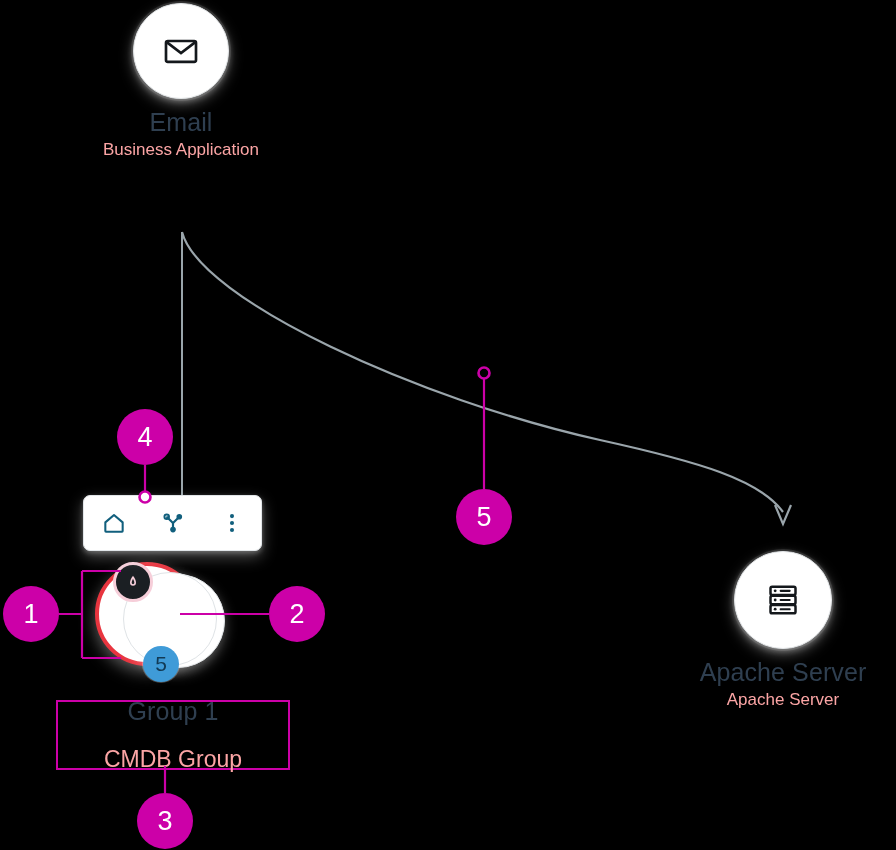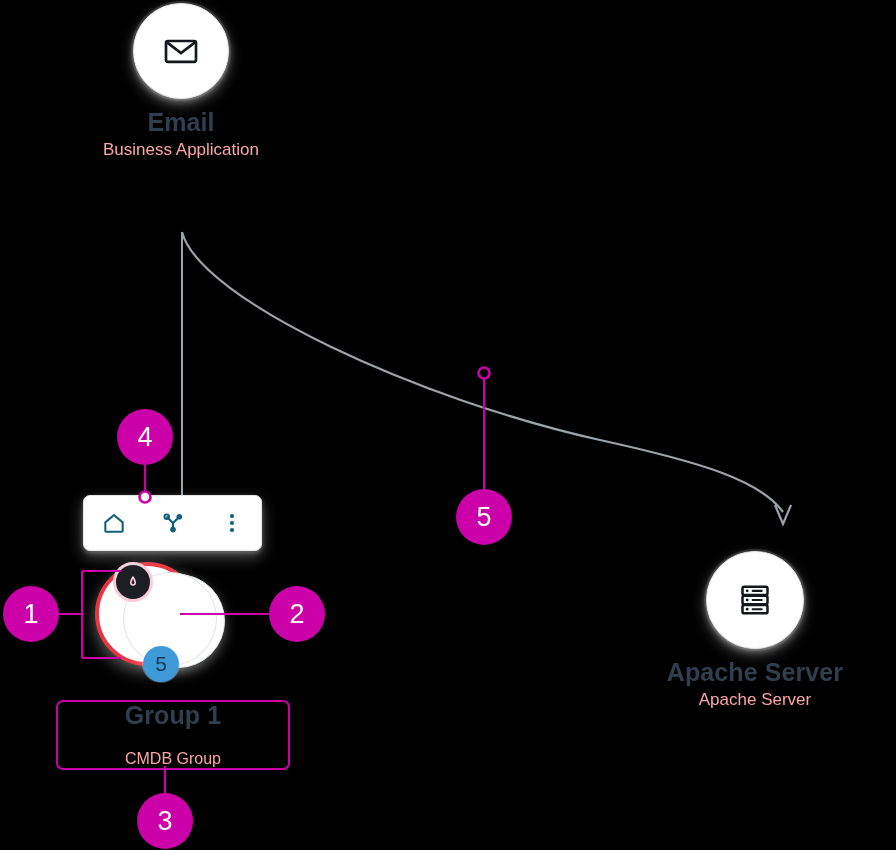--- a/index.html
+++ b/index.html
@@ -25,34 +25,34 @@
     position:relative;width:96px;height:96px;border-radius:50%;
     background:#ffffff;
     display:flex;align-items:center;justify-content:center;
     box-shadow:0 5px 14px rgba(255,255,255,.34),
                0 2px 6px rgba(255,255,255,.30),
                0 0 0 2px rgba(255,255,255,.10);
     border:1px solid #e3e6e8;
   }
   .ci-circle svg{display:block;}
   .ci-title{
-    margin-top:10px;font-size:25px;font-weight:700;color:#2f3f50;
+    margin-top:10px;font-size:25px;font-weight:400;color:#2f3f50;
     letter-spacing:.1px;line-height:1.1;white-space:nowrap;
   }
   .ci-sub{
     margin-top:3px;font-size:17px;font-weight:400;color:#fca5a5;
     line-height:1.15;white-space:nowrap;
   }
 
   
   #node-email{left:121px;top:3px;width:120px;}
   #node-email .ci-circle{width:94px;height:94px;}
 
   
-  #node-apache{left:707px;top:551px;width:96px;}
+  #node-apache{left:735px;top:551px;width:96px;}
 
   
   #node-group{position:absolute;left:95px;top:562px;width:140px;height:116px;z-index:20;}
   .stack-c{
     position:absolute;border-radius:50%;background:#ffffff;
     border:1px solid #dfe3e6;
   }
   .stack-back2{left:36px;top:12px;width:92px;height:92px;
     box-shadow:0 5px 13px rgba(255,255,255,.30);}
   .stack-back1{left:28px;top:10px;width:92px;height:92px;
@@ -96,25 +96,25 @@
   }
   #callout-1{left:3px;top:586px;}
   #callout-2{left:269px;top:586px;}
   #callout-3{left:137px;top:793px;}
   #callout-4{left:117px;top:409px;}
   #callout-5{left:456px;top:489px;}
 
   
   #group-label-box{
     position:absolute;left:56px;top:700px;width:230px;height:66px;
-    border:2px solid #cc00a8;border-radius:7px;z-index:30;
+    border:2px solid #cc00a8;border-radius:0;z-index:30;
     display:flex;flex-direction:column;align-items:center;justify-content:center;
   }
   #group-label-box .ci-title{margin-top:0;font-size:25px;}
-  #group-label-box .ci-sub{margin-top:20px;font-size:16px;}
+  #group-label-box .ci-sub{margin-top:20px;font-size:23px;}
 </style>
 </head>
 <body>
 
 <div class="stage">
 
   <svg class="layer under" viewBox="0 0 896 850" xmlns="http://www.w3.org/2000/svg">
 
     <path d="M182,232 L182,500" stroke="#9aa5ab" stroke-width="2" fill="none"></path>
 

